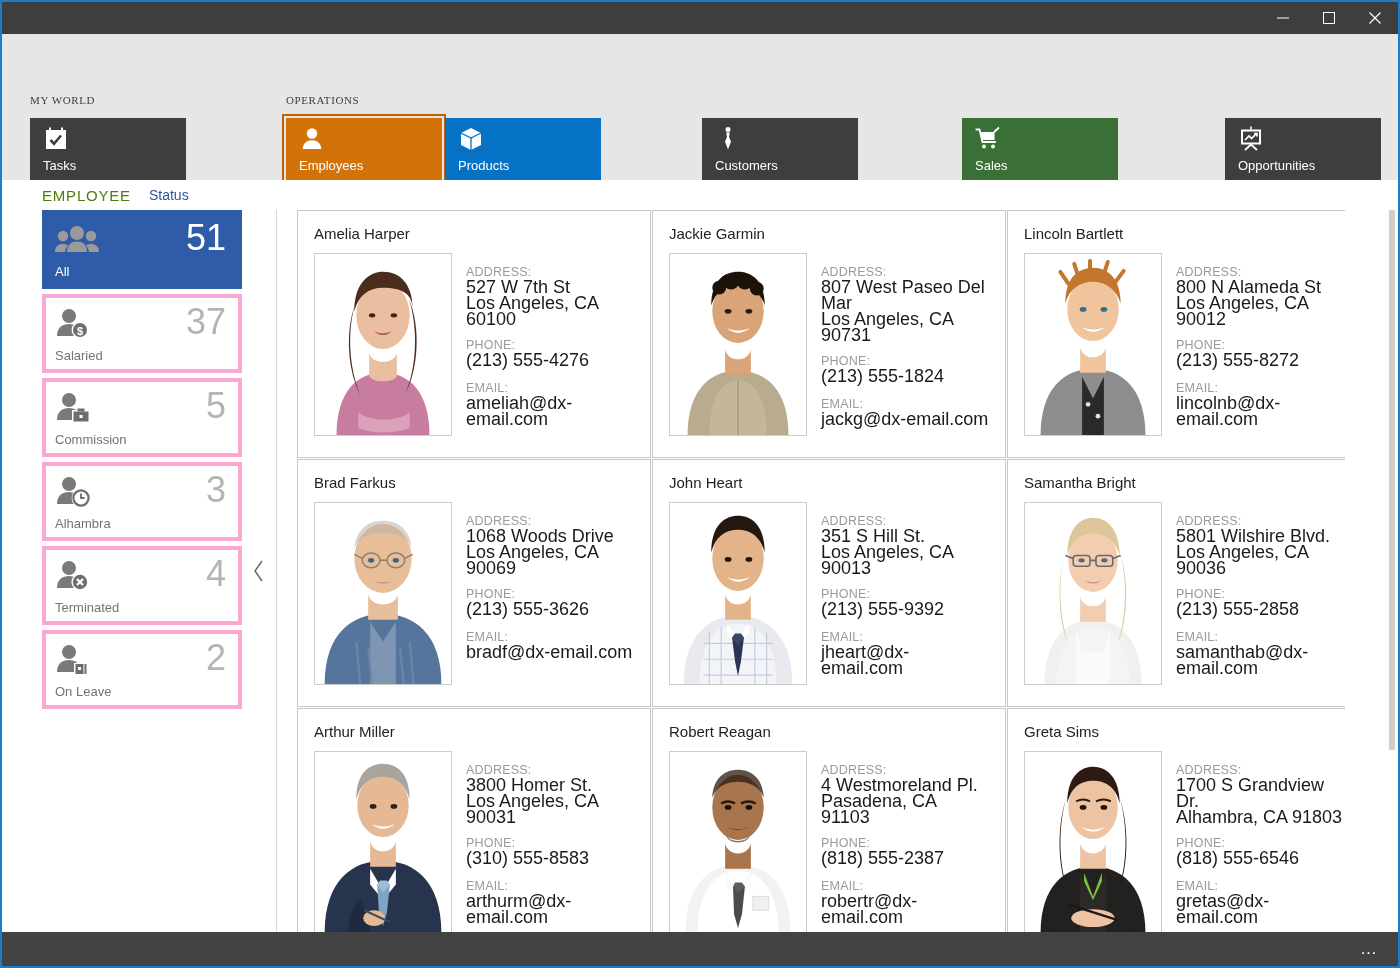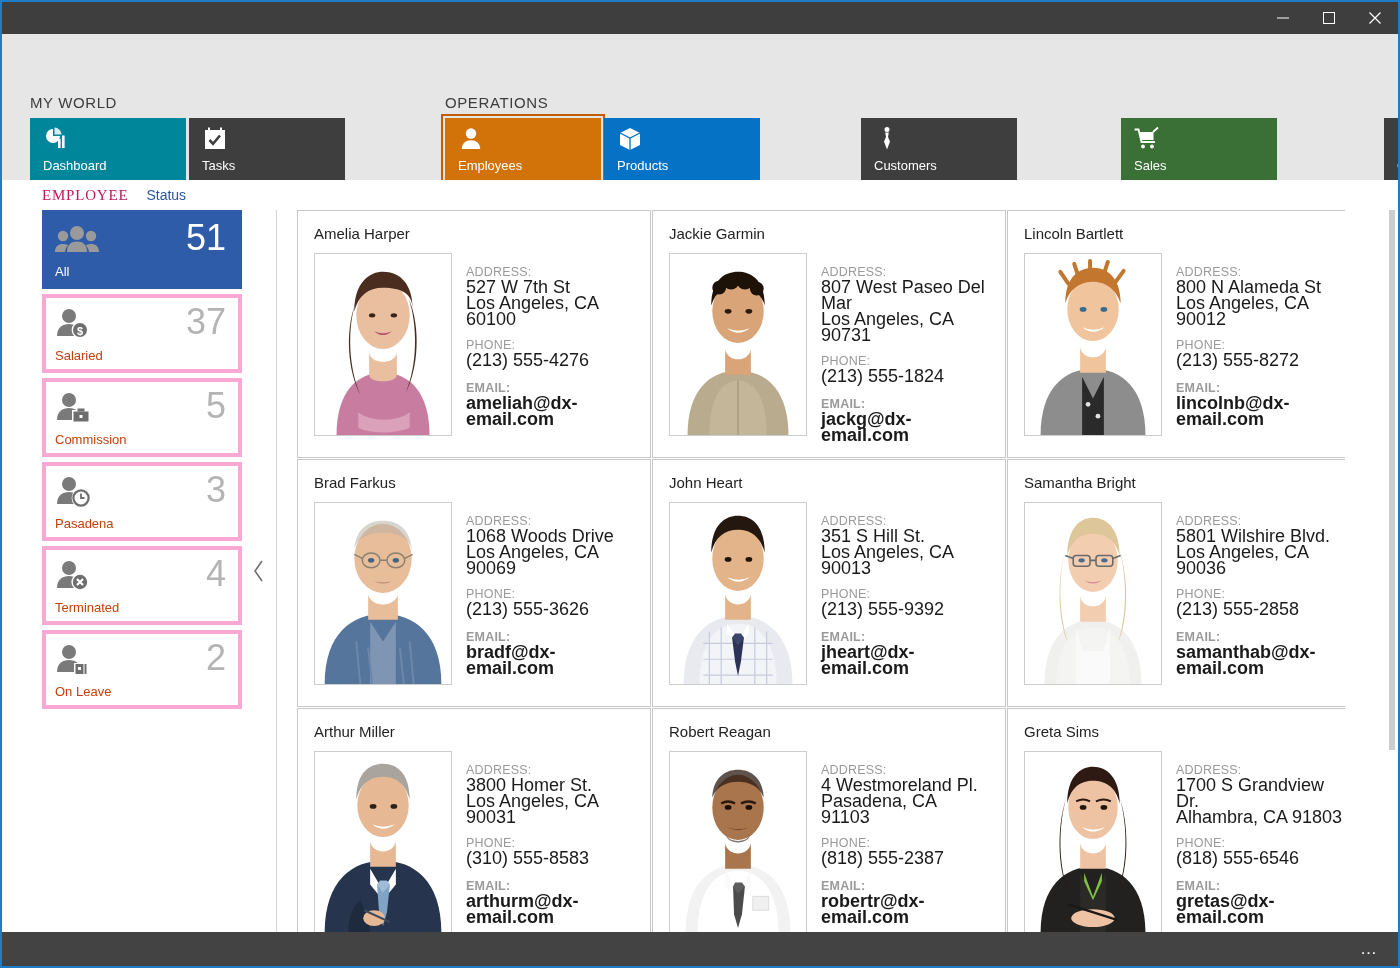--- a/index.html
+++ b/index.html
@@ -57,25 +57,26 @@
     background: #e6e6e6;
     position: relative;
     display: flex;
     align-items: flex-start;
   }
   .tile-group {
     display: flex;
     flex-direction: column;
   }
   .group-label {
-    font-size: 15px;
+    font-size: 11px;
     color: #3c3c3c;
     letter-spacing: 0.6px;
     padding: 0 0 8px 0;
     height: 16px;
+    font-family: Liberation Serif, serif;
   }
   .tiles-row { display: flex; }
   .tile {
     width: 156px;
     height: 62px;
     margin-right: 3px;
     position: relative;
     box-sizing: border-box;
     color: #ffffff;
     cursor: pointer;
@@ -110,23 +111,22 @@
     position: relative;
   }
   .content-header {
     flex: 0 0 30px;
     display: flex;
     align-items: center;
     padding-left: 40px;
   }
   .crumb-main {
     font-size: 15px;
-    color: #be185d;
+    color: #4d7c0f;
     letter-spacing: 0.8px;
-    font-family: Liberation Serif, serif;
   }
   .crumb-sub {
     font-size: 14px;
     color: #2a5699;
     margin-left: 18px;
     cursor: pointer;
   }
   .body-area {
     flex: 1 1 auto;
     display: flex;
@@ -169,21 +169,21 @@
     color: #b4b4b4;
     font-weight: 300;
     line-height: 44px;
   }
   .filter-item.active .filter-count { color: #ffffff; }
   .filter-label {
     position: absolute;
     left: 9px;
     bottom: 6px;
     font-size: 13px;
-    color: #c2410c;
+    color: #737373;
   }
   .filter-item.active .filter-label { color: #ffffff; }
 
   
   .collapser {
     flex: 0 0 34px;
     display: flex;
     align-items: center;
     justify-content: center;
     cursor: pointer;
@@ -251,21 +251,21 @@
     font-size: 12.5px;
     color: #9a9a9a;
     letter-spacing: 0.2px;
   }
   .field-value {
     font-size: 18px;
     color: #1a1a1a;
     line-height: 16px;
   }
   .field-block { margin-bottom: 11px; }
-  .field-block.email { margin-top: 13px; font-weight: bold; }
+  .field-block.email { margin-top: 13px; }
 
   
   .vscroll {
     flex: 0 0 12px;
     background: #ffffff;
     position: relative;
     cursor: pointer;
   }
   .vscroll-thumb {
     position: absolute;
@@ -316,31 +316,20 @@
         <path d="M0.5 0.5 L11.5 11.5 M11.5 0.5 L0.5 11.5" stroke="#ffffff" stroke-width="1.2" fill="none"></path>
       </svg>
     </div>
   </div>
 
   <div class="ribbon">
 
     <div class="tile-group" style="margin-left:28px; margin-top:60px;">
       <div class="group-label">MY WORLD</div>
       <div class="tiles-row">
-        <div class="tile" style="background:#00869B;">
-          <div class="tile-icon">
-            <svg width="26" height="26" viewBox="0 0 26 26">
-              <path d="M10 3 A7 7 0 1 0 17 10 L10 10 Z" fill="#ffffff"></path>
-              <path d="M11.5 1.6 A7.5 7.5 0 0 1 18.6 8.6 L11.5 8.6 Z" fill="#ffffff" opacity="0.85"></path>
-              <rect x="15" y="13" width="2.6" height="9" fill="#ffffff"></rect>
-              <rect x="19" y="9.5" width="2.6" height="12.5" fill="#ffffff"></rect>
-            </svg>
-          </div>
-          <div class="tile-label">Dashboard</div>
-        </div>
         <div class="tile" style="background:#3E3E3E;">
           <div class="tile-icon">
             <svg width="26" height="26" viewBox="0 0 26 26">
               <rect x="3" y="4" width="20" height="19" fill="#ffffff"></rect>
               <rect x="3" y="4" width="20" height="3.5" fill="#ffffff"></rect>
               <rect x="6" y="1.5" width="2" height="3.5" fill="#ffffff"></rect>
               <rect x="18" y="1.5" width="2" height="3.5" fill="#ffffff"></rect>
               <path d="M7.5 14 L11 17.8 L18 9.5" stroke="#3E3E3E" stroke-width="2.6" fill="none"></path>
             </svg>
           </div>
@@ -474,21 +463,21 @@
           <div class="filter-icon">
             <svg width="46" height="38" viewBox="0 0 46 38">
               <circle cx="15" cy="10" r="7" fill="#7a7a7a"></circle>
               <path d="M3 30 C3 21.5 8.5 18 15 18 C21.5 18 27 21.5 27 30 Z" fill="#7a7a7a"></path>
               <circle cx="27" cy="24" r="9.4" fill="#ffffff"></circle>
               <circle cx="27" cy="24" r="7.6" fill="none" stroke="#6e6e6e" stroke-width="2.2"></circle>
               <path d="M27 19.5 L27 24 L30.5 24" stroke="#6e6e6e" stroke-width="1.8" fill="none"></path>
             </svg>
           </div>
           <div class="filter-count">3</div>
-          <div class="filter-label">Pasadena</div>
+          <div class="filter-label">Alhambra</div>
         </div>
 
         <div class="filter-item">
           <div class="filter-icon">
             <svg width="46" height="38" viewBox="0 0 46 38">
               <circle cx="15" cy="10" r="7" fill="#7a7a7a"></circle>
               <path d="M3 30 C3 21.5 8.5 18 15 18 C21.5 18 27 21.5 27 30 Z" fill="#7a7a7a"></path>
               <circle cx="26" cy="24" r="8.6" fill="#ffffff"></circle>
               <circle cx="26" cy="24" r="7.2" fill="#6e6e6e"></circle>
               <path d="M23 21 L29 27 M29 21 L23 27" stroke="#ffffff" stroke-width="2.2" fill="none"></path>

